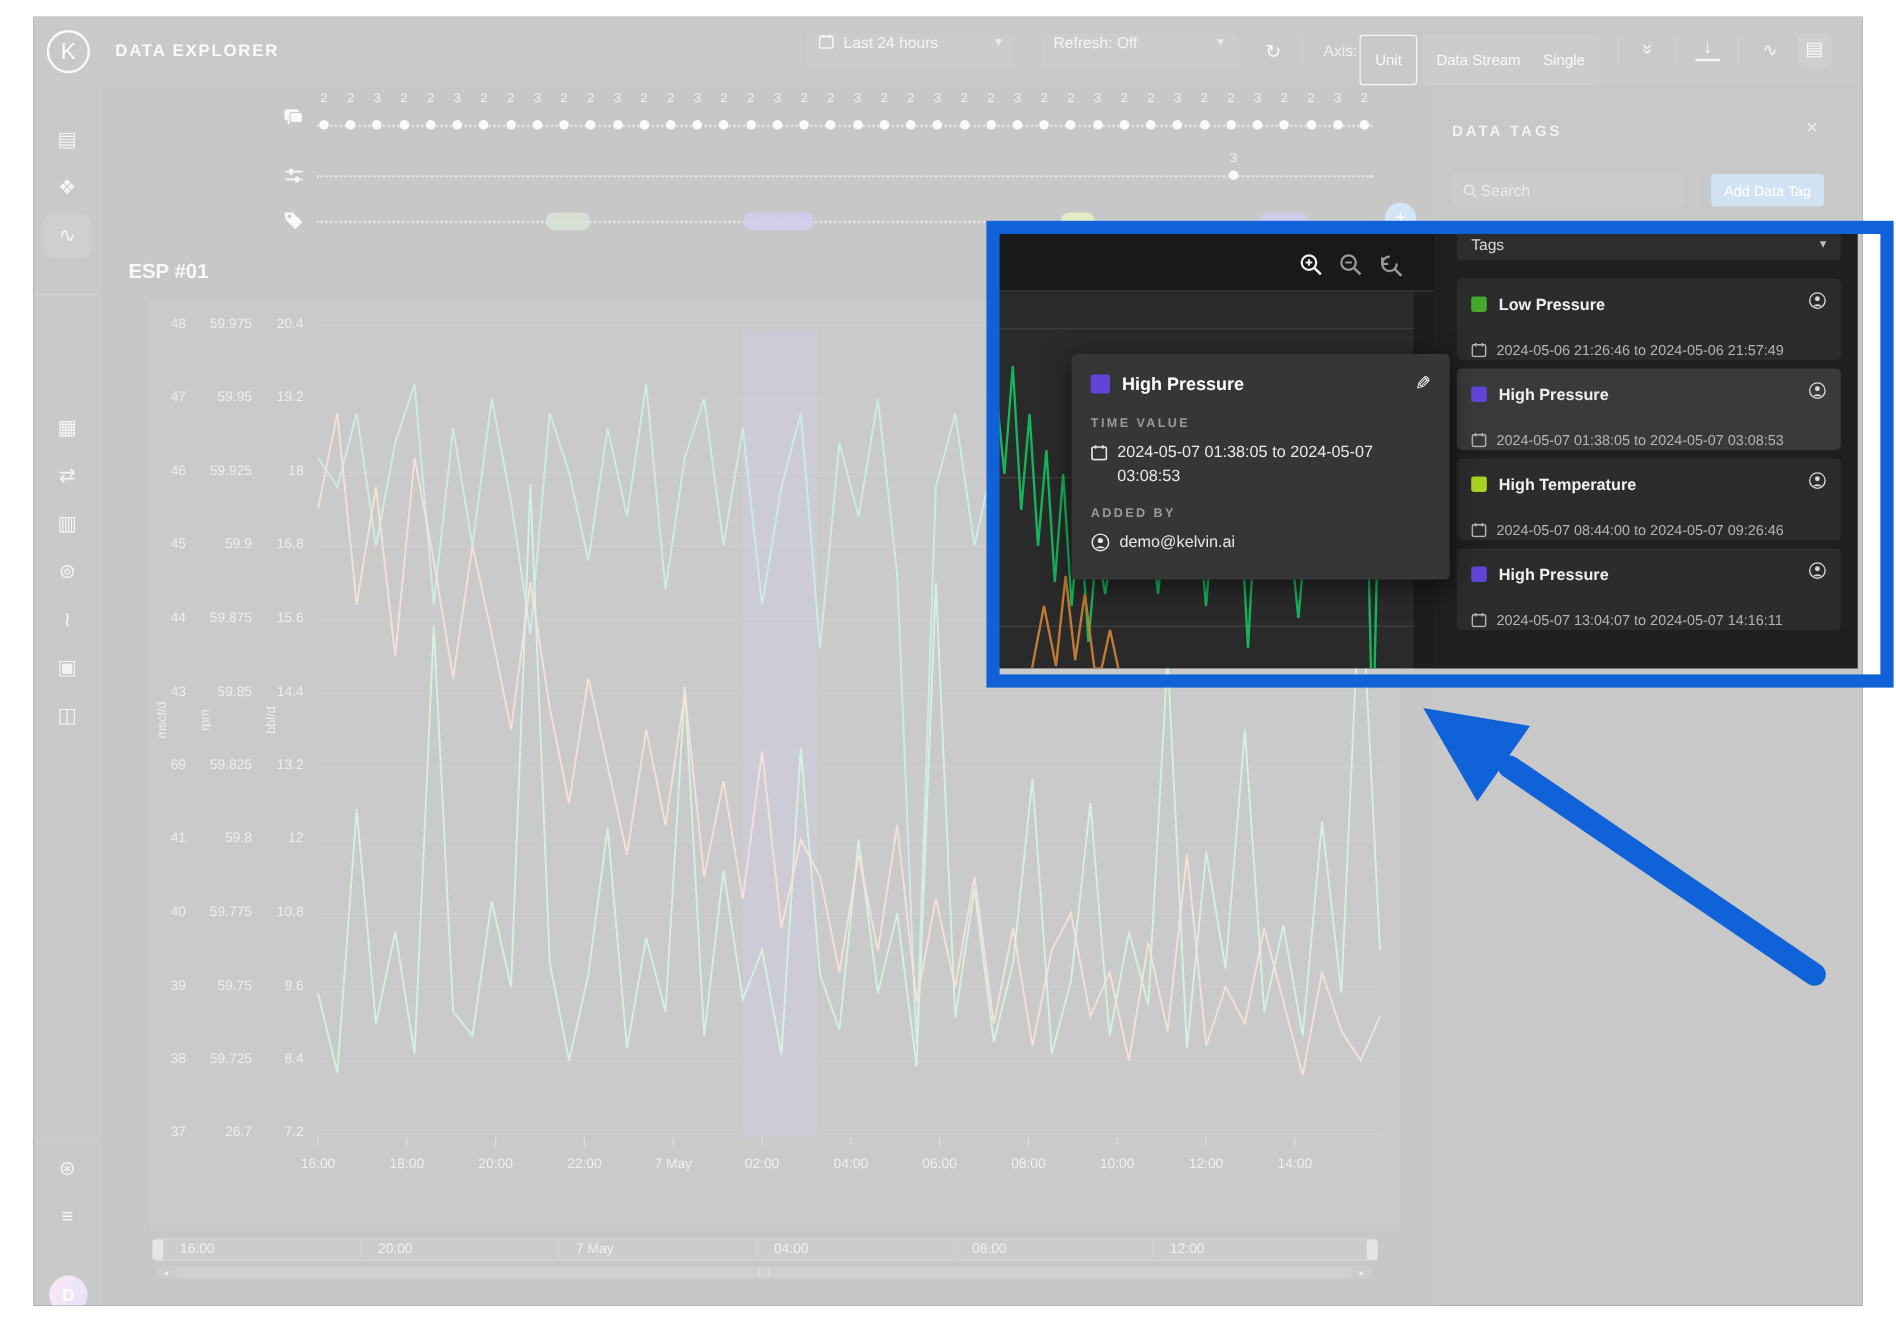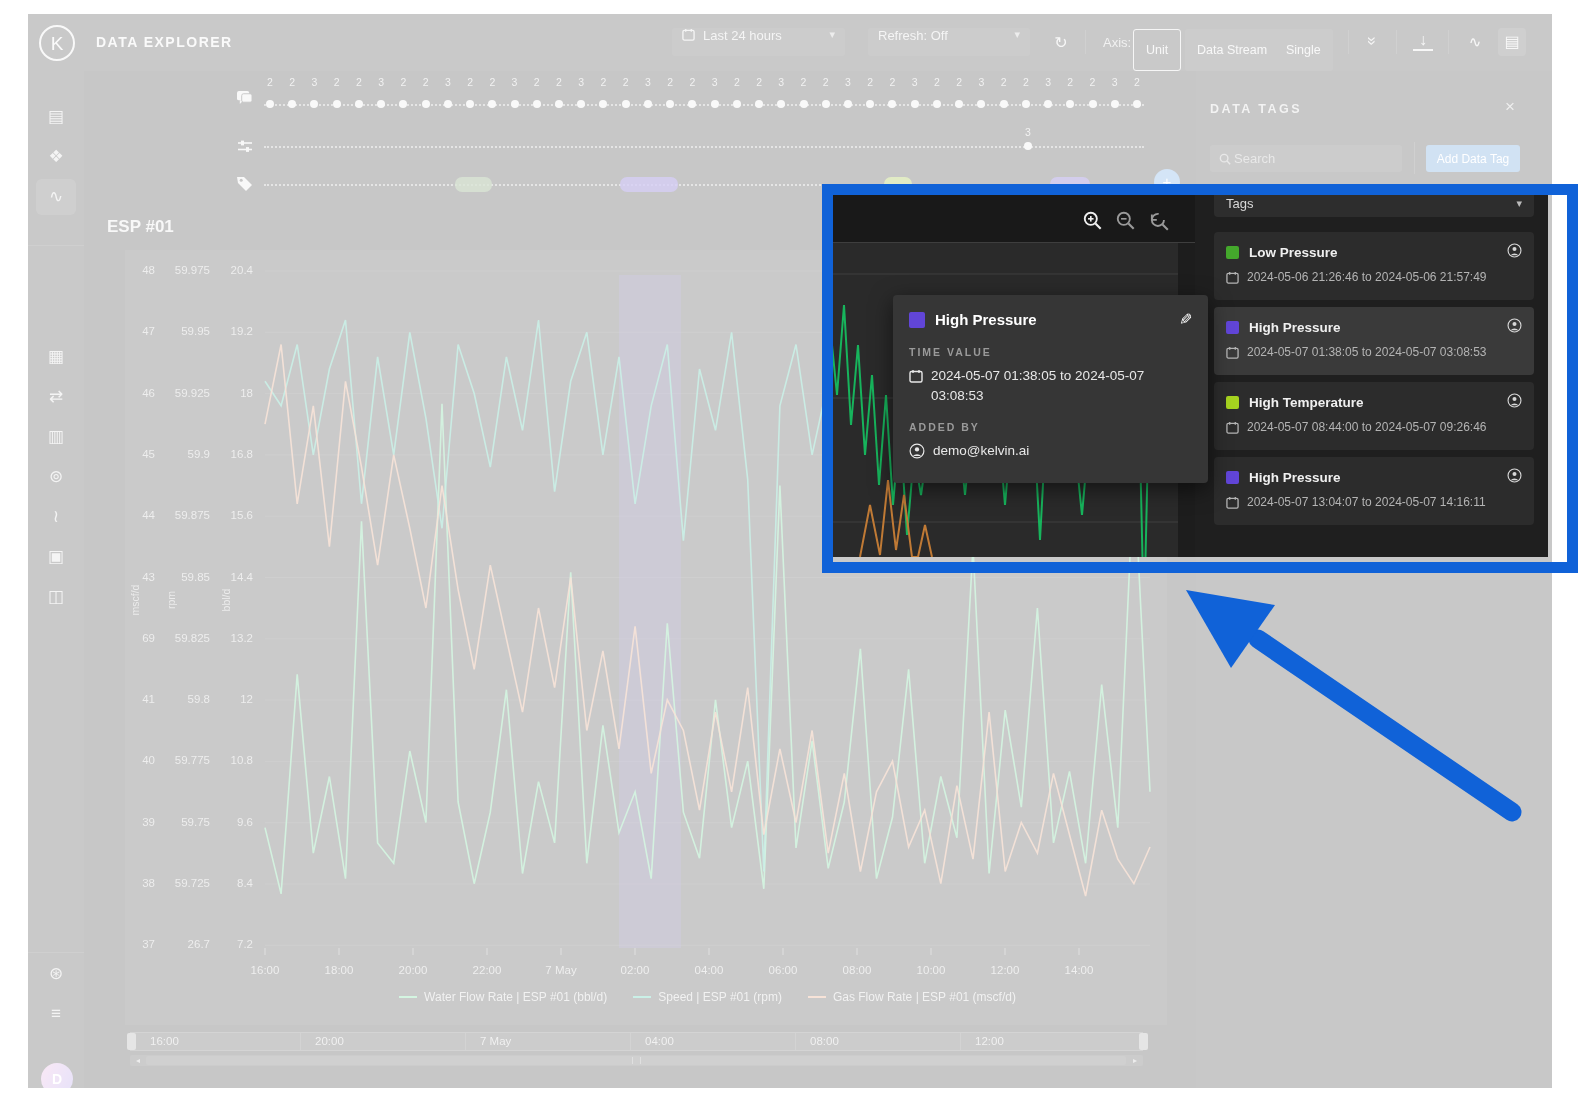--- a/index.html
+++ b/index.html
@@ -66,21 +66,21 @@
   .zoom-ic { width:22px; height:22px; }
   .cut-panel { left:365px; top:0; width:353px; height:362px; background:#1f1f1f; }
   .cut-tagsdrop { left:19px; top:-6px; width:320px; height:28px; background:#2d2d2d; border-radius:4px;
                   color:#d8d8d8; font-size:13px; display:flex; align-items:center; padding:0 12px; }
   .tag-card { left:19px; width:320px; height:68px; background:#2c2c2c; border-radius:4px; padding:11px 12px; }
   .tag-card.sel { background:#3a3a3a; }
   .tag-row1 { display:flex; align-items:center; gap:10px; }
   .tag-swatch { width:13px; height:13px; border-radius:2px; }
   .tag-name { color:#f0f0f0; font-size:13.5px; font-weight:bold; }
   .tag-person { margin-left:auto; }
-  .tag-row2 { display:flex; align-items:flex-end; gap:8px; margin-top:8px; color:#b4b4b4; font-size:12px; }
+  .tag-row2 { display:flex; align-items:flex-start; gap:8px; margin-top:22px; color:#b4b4b4; font-size:12px; }
   
   #popup { left:63px; top:100px; width:315px; height:188px; background:#363636; border-radius:4px;
            box-shadow:0 6px 22px rgba(0,0,0,0.55); padding:15px 16px; z-index:11; }
   .pop-row1 { display:flex; align-items:center; gap:10px; }
   .pop-swatch { width:16px; height:16px; border-radius:2px; }
   .pop-title { color:#ffffff; font-size:15px; font-weight:bold; }
   .pop-edit { margin-left:auto; color:#fff; font-size:16px; transform:scaleX(-1); }
   .pop-label { color:#9a9a9a; font-size:10.5px; letter-spacing:2px; font-weight:bold; }
   .pop-val { display:flex; gap:8px; color:#e8e8e8; font-size:13.5px; line-height:1.5; }
   
@@ -345,34 +345,20 @@
       <div class="xtick" style="position: absolute; left: 435px; top: 950px;">22:00</div>
       <div class="xtick" style="position: absolute; left: 509px; top: 950px;">7 May</div>
       <div class="xtick" style="position: absolute; left: 583px; top: 950px;">02:00</div>
       <div class="xtick" style="position: absolute; left: 657px; top: 950px;">04:00</div>
       <div class="xtick" style="position: absolute; left: 731px; top: 950px;">06:00</div>
       <div class="xtick" style="position: absolute; left: 805px; top: 950px;">08:00</div>
       <div class="xtick" style="position: absolute; left: 879px; top: 950px;">10:00</div>
       <div class="xtick" style="position: absolute; left: 953px; top: 950px;">12:00</div>
       <div class="xtick" style="position: absolute; left: 1027px; top: 950px;">14:00</div>
     </div>
-  <div id="legend" class="abs" style="left:237px; top:976px; width:885px; display:flex; justify-content:center; gap:26px;">
-      <div class="leg-item">
-        <div class="leg-dash" style="background: rgb(91, 217, 140);"></div>
-        <span>Water Flow Rate | ESP #01 (bbl/d)</span>
-      </div>
-      <div class="leg-item">
-        <div class="leg-dash" style="background: rgb(53, 196, 162);"></div>
-        <span>Speed | ESP #01 (rpm)</span>
-      </div>
-      <div class="leg-item">
-        <div class="leg-dash" style="background: rgb(224, 149, 106);"></div>
-        <span>Gas Flow Rate | ESP #01 (mscf/d)</span>
-      </div>
-    </div>
 
   <div class="rangebox abs" style="left:102px; top:1018px; width:1013px; height:19px;"></div>
   <div id="range-labels">
       <div class="range-label" style="position: absolute; left: 122px; top: 1021px;">16:00</div>
       <div class="range-label" style="position: absolute; left: 287px; top: 1021px;">20:00</div>
       <div class="range-sep" style="position: absolute; left: 272px; top: 1019px; height: 17px;"></div>
       <div class="range-label" style="position: absolute; left: 452px; top: 1021px;">7 May</div>
       <div class="range-sep" style="position: absolute; left: 437px; top: 1019px; height: 17px;"></div>
       <div class="range-label" style="position: absolute; left: 617px; top: 1021px;">04:00</div>
       <div class="range-sep" style="position: absolute; left: 602px; top: 1019px; height: 17px;"></div>

